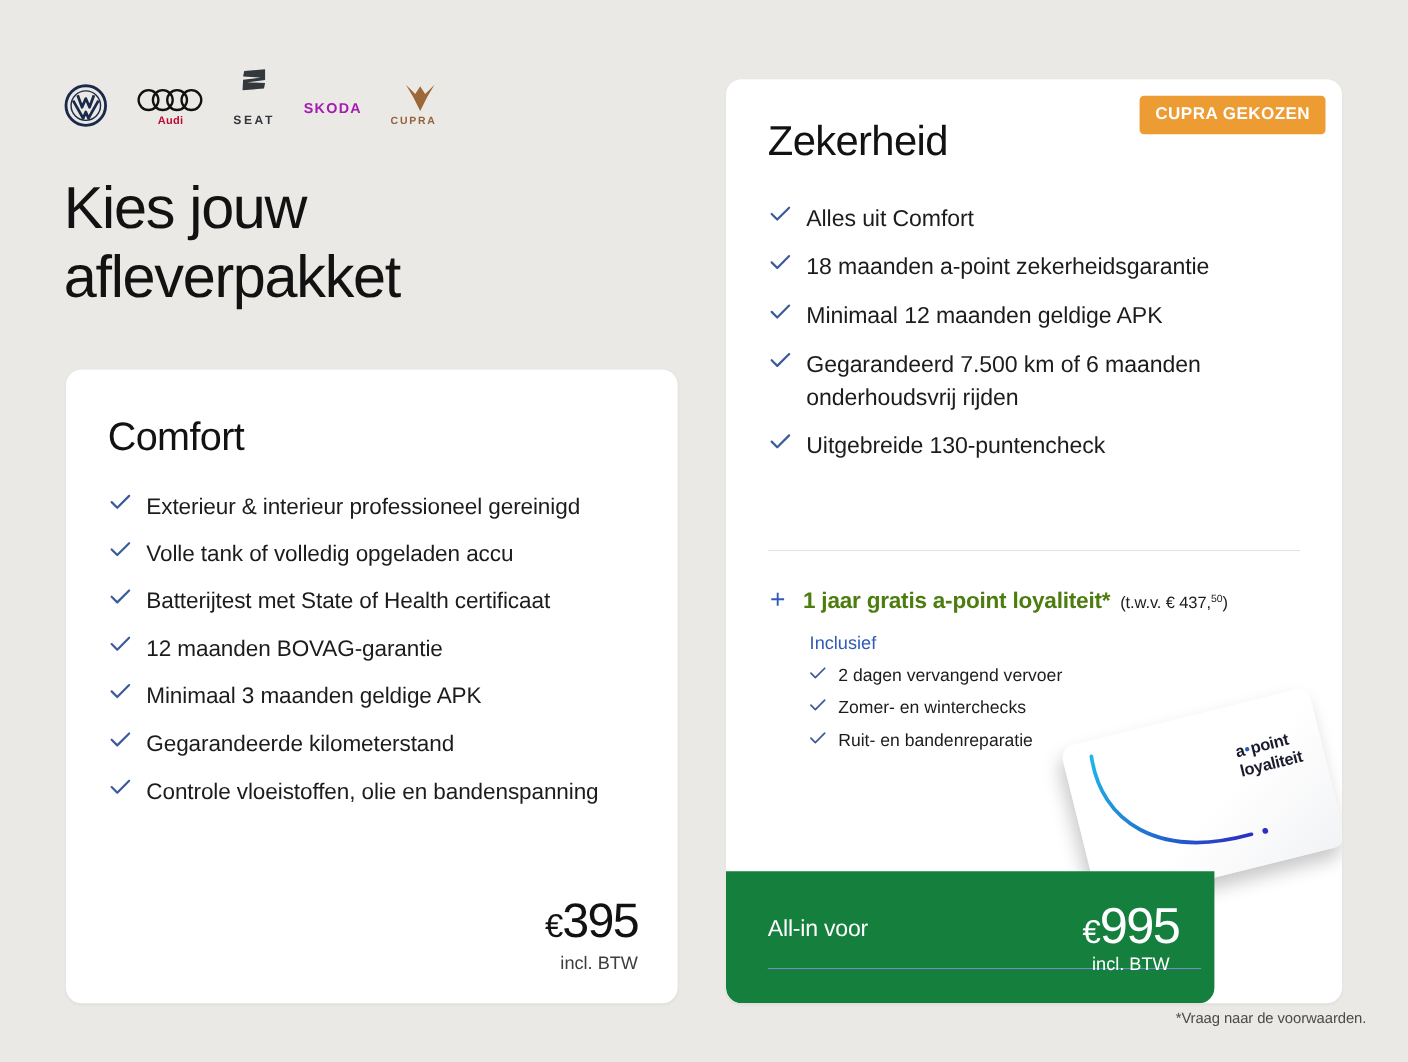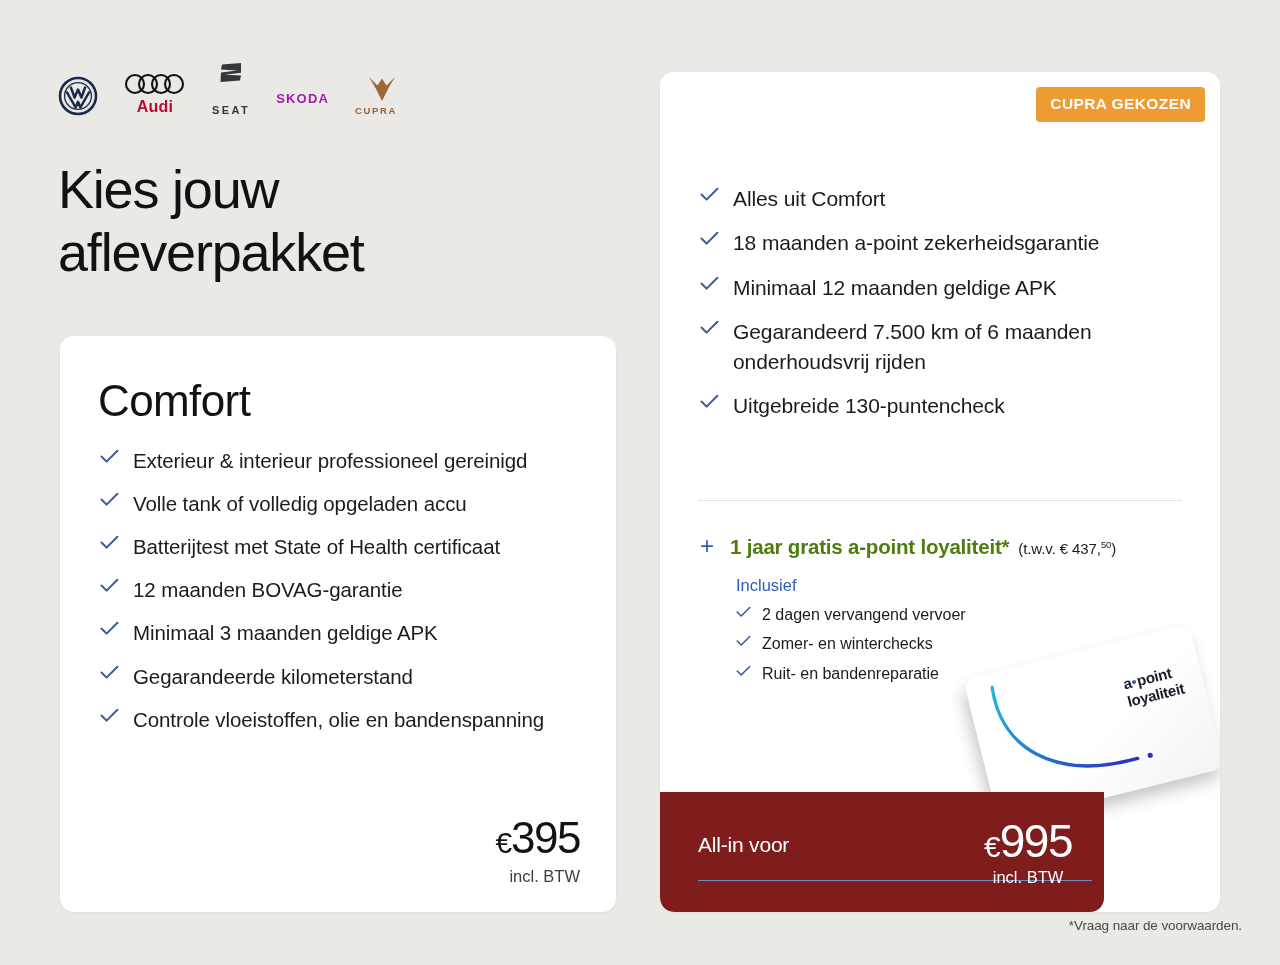--- a/index.html
+++ b/index.html
@@ -13,21 +13,21 @@
 
   
   .brandbar {
     position: absolute; left: 58px; top: 66px;
     display: flex; align-items: flex-end; gap: 26px; height: 50px;
   }
   .brand { display: flex; flex-direction: column; align-items: center; justify-content: flex-end; }
   .vw-ring { width: 40px; height: 40px; }
   .audi-wrap { display:flex; flex-direction:column; align-items:center; }
   .audi-rings { width: 62px; height: 26px; }
-  .audi-word { font-size: 16px; font-weight: bold; color: #bb0a30; letter-spacing: .2px; margin-top: 1px; }
+  .audi-word { font-size: 10px; font-weight: bold; color: #bb0a30; letter-spacing: .2px; margin-top: 1px; }
   .seat-wrap { display:flex; flex-direction:column; align-items:center; }
   .seat-s { width: 30px; height: 30px; }
   .seat-word { font-size: 11px; font-weight: bold; color: #33383d; letter-spacing: 2.4px; margin-top: 16px; }
   .skoda-word { font-size: 13px; font-weight: bold; color: #a21caf; letter-spacing: 1.2px; padding-bottom: 10px; }
   .cupra-wrap { display:flex; flex-direction:column; align-items:flex-end; }
   .cupra-mark { width: 30px; height: 26px; }
   .cupra-word { font-size: 9.5px; font-weight: bold; color: #94623a; letter-spacing: 1.6px; margin-top: 3px; }
 
   
   .page-title {
@@ -38,21 +38,21 @@
 
   
   .card {
     position: absolute; background: #ffffff; border-radius: 14px;
     box-shadow: 0 1px 3px rgba(0,0,0,.05);
   }
   .card-comfort { left: 60px; top: 336px; width: 556px; height: 576px; }
   .card-zeker   { left: 660px; top: 72px;  width: 560px; height: 840px; overflow: hidden; }
 
   .card-title {
-    font-size: 44px; font-weight: 400; color: #121212; letter-spacing: -0.6px;
+    font-size: 36px; font-weight: 400; color: #121212; letter-spacing: -0.6px;
   }
   .comfort-title { position: absolute; left: 38px; top: 40px; }
   .zeker-title   { position: absolute; left: 38px; top: 36px; font-size: 38px; }
 
   .badge {
     position: absolute; right: 15px; top: 15px;
     background: #ed9b33; color: #ffffff;
     font-size: 15.5px; font-weight: bold; letter-spacing: .4px;
     padding: 8px 14px 9px; border-radius: 4px;
   }
@@ -122,21 +122,21 @@
   
   .comfort-price {
     position: absolute; right: 36px; bottom: 26px; text-align: right;
   }
   .price-main { font-size: 44px; color: #121212; letter-spacing: -1.5px; line-height: 1; }
   .price-main .cur { font-size: 30px; letter-spacing: -1px; }
   .price-sub { font-size: 16.5px; color: #3d3d3d; margin-top: 7px; }
 
   .blue-bar {
     position: absolute; left: 0; bottom: 0; width: 444px; height: 120px;
-    background: #7f1d1d; border-radius: 0 0 14px 14px;
+    background: #15803d; border-radius: 0 0 14px 14px;
   }
   .allin {
     position: absolute; left: 38px; top: 41px;
     color: #ffffff; font-size: 21px; letter-spacing: -0.2px;
   }
   .blue-rule {
     position: absolute; left: 38px; top: 88px; width: 394px;
     border-top: 1px solid #6f8fc4;
   }
   .blue-price { position: absolute; right: 32px; top: 26px; text-align: center; }
@@ -256,20 +256,21 @@
     </ul>
 
     <div class="comfort-price">
       <div class="price-main"><span class="cur">€</span><span>395</span></div>
       <div class="price-sub">incl. BTW</div>
     </div>
   </section>
 
   <section class="card card-zeker">
     <div class="badge">CUPRA GEKOZEN</div>
+    <h2 class="card-title zeker-title">Zekerheid</h2>
 
     <ul class="features zeker-list">
       <li class="bold">
         <span class="chk">
           <svg width="19" height="15" viewBox="0 0 19 15">
               <path d="M1.5 7.5 L6.6 12.6 L17.4 1.8" fill="none" stroke="#3b5b9b" stroke-width="2" stroke-linecap="round" stroke-linejoin="round"></path>
             </svg>
         </span>
         <span class="txt">Alles uit Comfort</span>
       </li>

